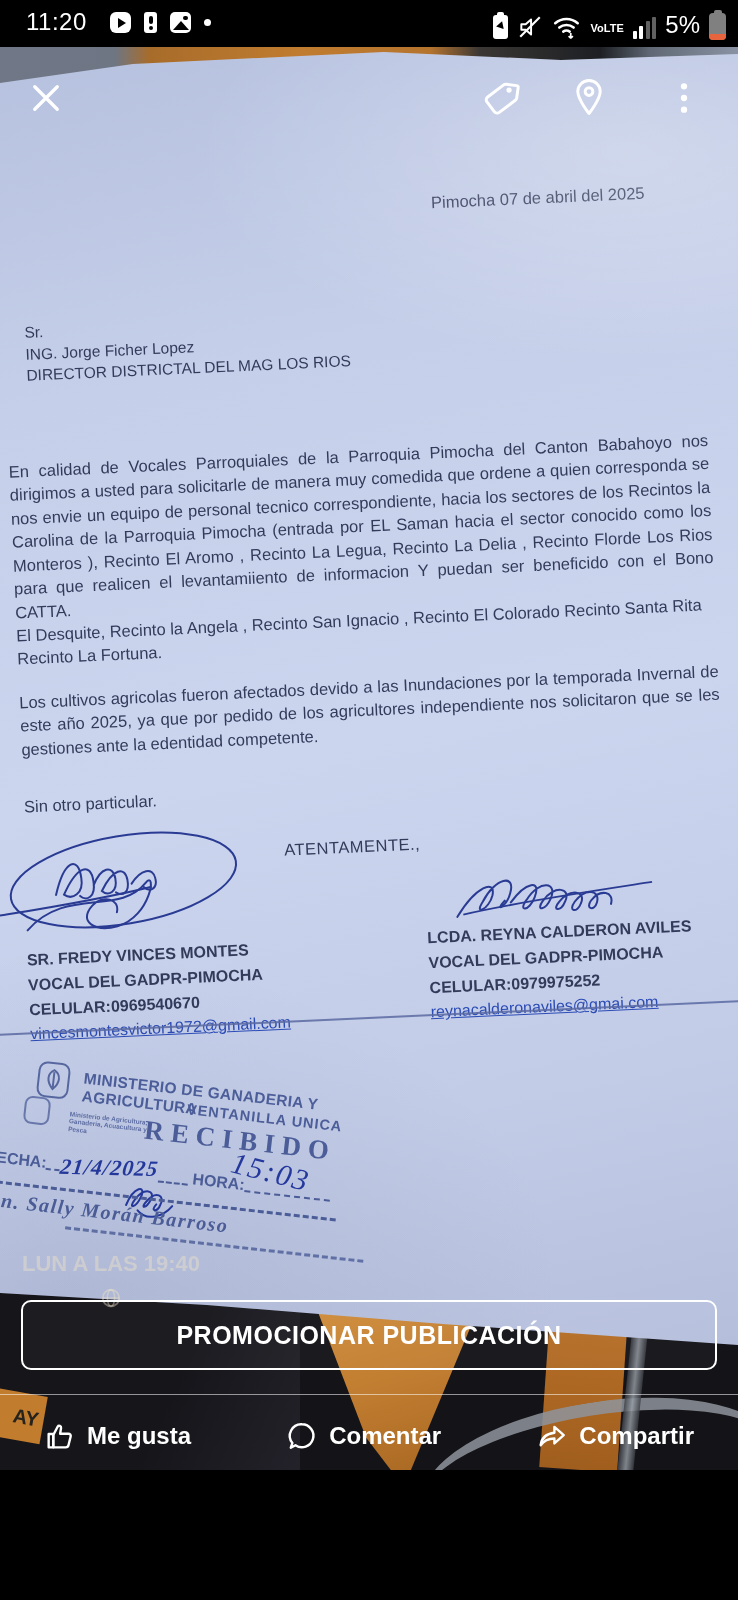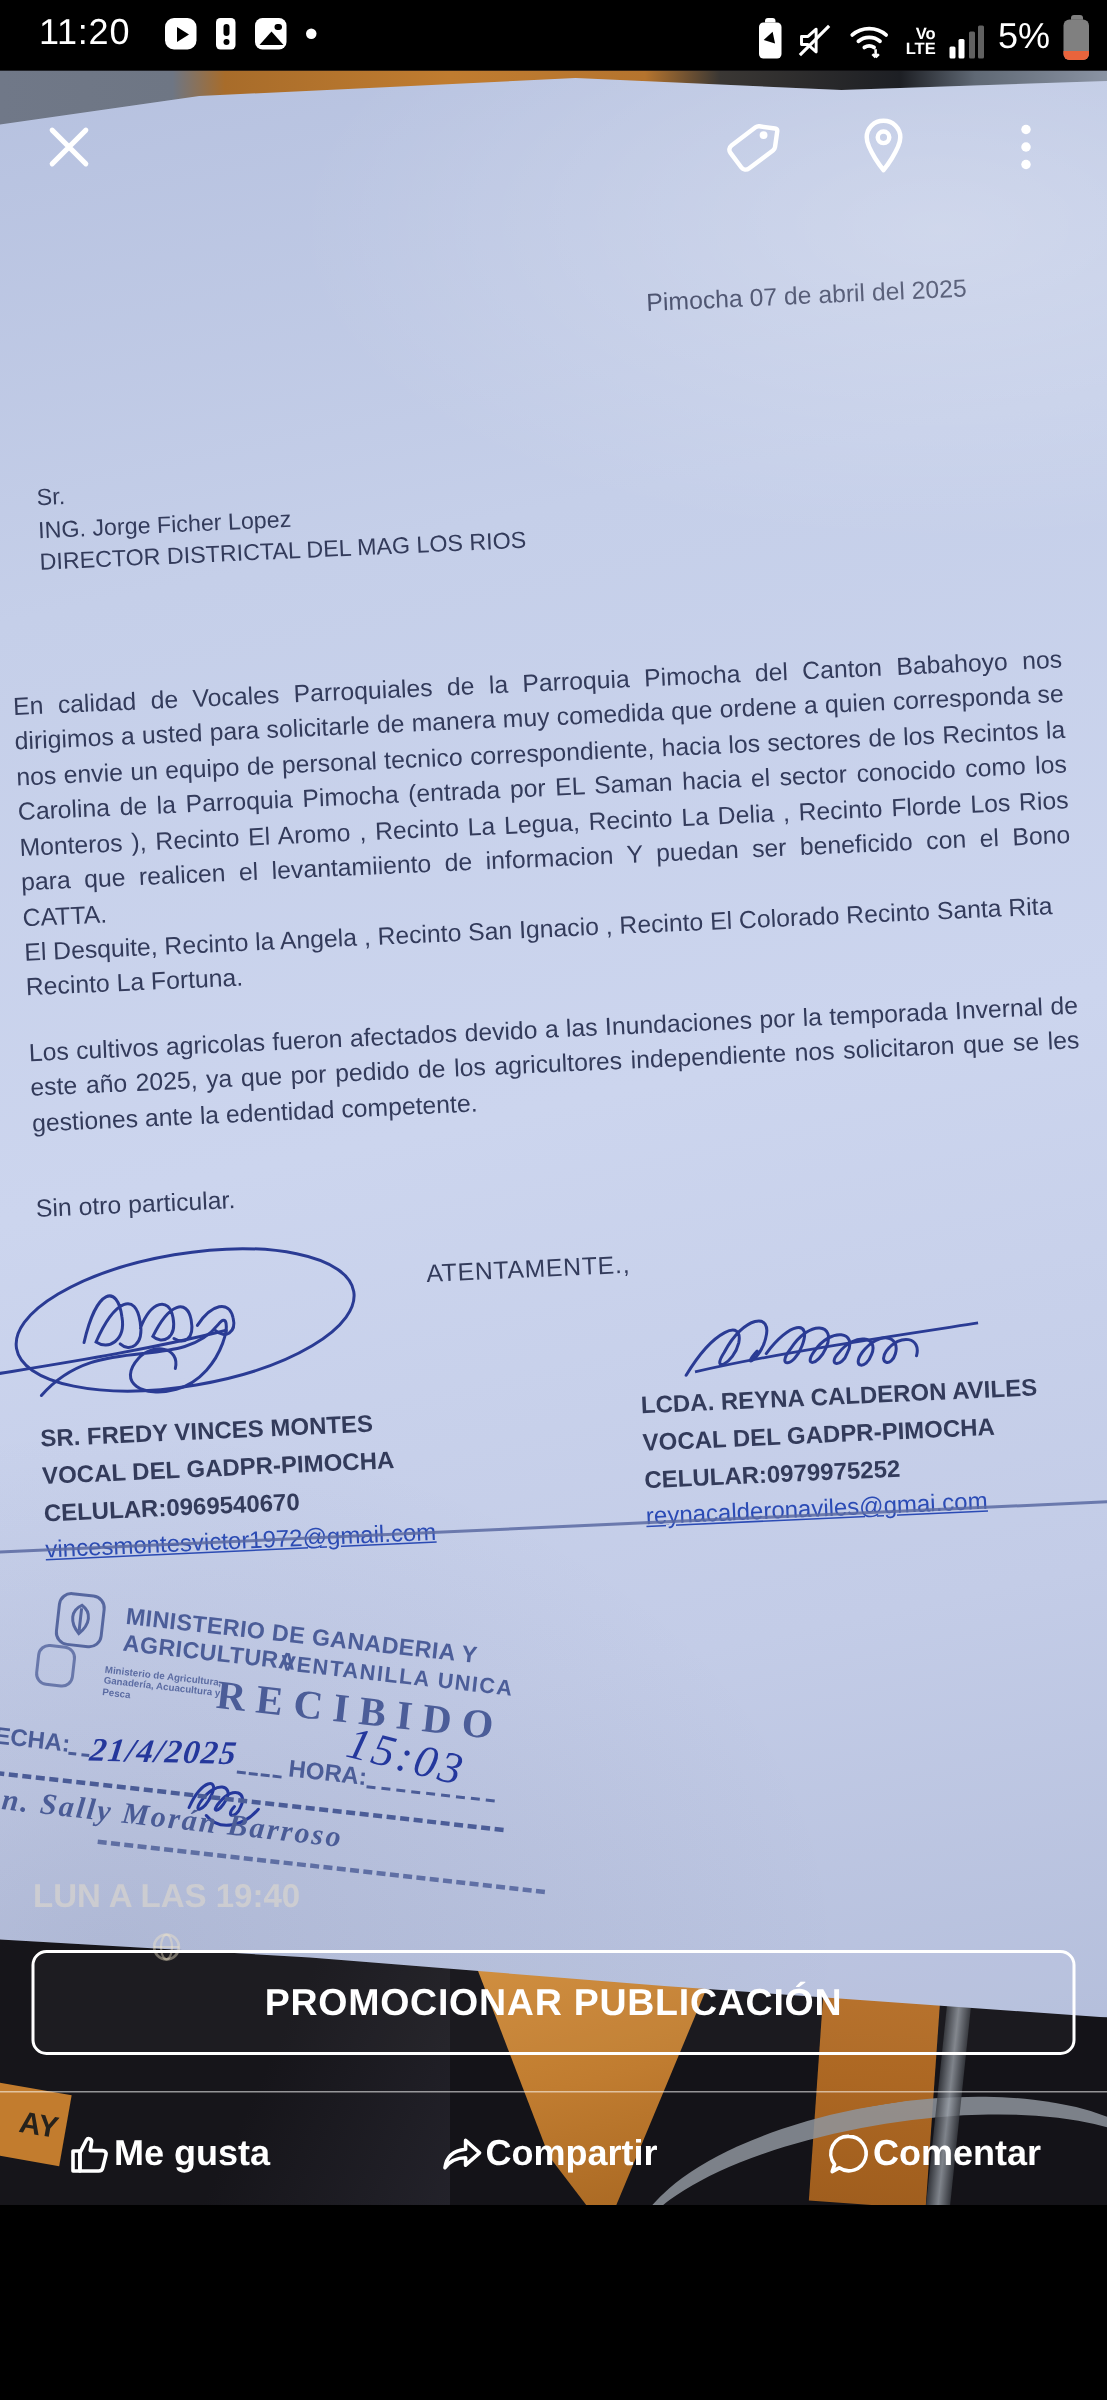--- a/index.html
+++ b/index.html
@@ -19,21 +19,21 @@
   .notif-batt { width:13px; height:21px; background:#fff; border-radius:3px; position:relative; }
   .notif-batt:before { content:""; position:absolute; left:4.5px; top:4px; width:4px; height:8px; background:#000; border-radius:2px; }
   .notif-batt:after { content:""; position:absolute; left:4.5px; top:14px; width:4px; height:4px; background:#000; border-radius:50%; }
   .notif-img { width:21px; height:21px; background:#fff; border-radius:5px; position:relative; overflow:hidden; }
   .notif-img:before { content:""; position:absolute; left:3px; bottom:3px; width:0; height:0; border-left:8px solid transparent; border-right:8px solid transparent; border-bottom:9px solid #000; }
   .notif-img:after { content:""; position:absolute; right:3.5px; top:3.5px; width:4.5px; height:4.5px; border-radius:50%; background:#000; }
   .notif-dot { width:7px; height:7px; background:#fff; border-radius:50%; }
   .sb-batt-saver { width:15px; height:24px; background:#fff; border-radius:3px; position:relative; margin-top:5px; }
   .sb-batt-saver:before { content:""; position:absolute; left:4px; top:-3px; width:7px; height:3px; background:#fff; border-radius:2px 2px 0 0; }
   .sb-batt-saver:after { content:""; position:absolute; left:4px; top:6px; width:0; height:0; border-left:4px solid transparent; border-right:4px solid transparent; border-bottom:7px solid #000; transform:rotate(18deg); }
-  .volte { display:flex; flex-direction:column; line-height:10px; font-size:11px; font-weight:bold; color:#fff; margin-top:7px; }
+  .volte { display:flex; flex-direction:row; line-height:10px; font-size:11px; font-weight:bold; color:#fff; margin-top:7px; }
   .sigbars { display:flex; align-items:flex-end; gap:2.5px; height:22px; margin-top:8px; }
   .sigbars i { display:block; width:4px; border-radius:1px; }
   .sb-pct { font-size:24px; color:#fff; margin-top:2px; }
   .sb-batt { width:17px; height:27px; border-radius:4px; background:rgba(255,255,255,.5); position:relative; margin-top:4px; }
   .sb-batt:before { content:""; position:absolute; left:4.5px; top:-3px; width:8px; height:3px; background:rgba(255,255,255,.5); border-radius:2px 2px 0 0; }
   .sb-batt .lvl { position:absolute; left:0; bottom:0; width:100%; height:6px; background:#e8643c; border-radius:0 0 4px 4px; }
   
   .photo { position:absolute; top:47px; left:0; width:738px; height:1423px; background:#141318; overflow:hidden; }
   .bg-topstrip { position:absolute; top:0; left:0; width:738px; height:70px;
     background:linear-gradient(90deg,#707888 0,#6e7684 115px,#a86c2a 150px,#c07c30 300px,#b5742e 430px,#3a3734 480px,#1d1f24 600px,#5f6874 650px,#8a93a3 738px); }
@@ -86,21 +86,21 @@
   
   .v-top { position:absolute; top:60px; left:0; width:738px; height:80px; }
   .v-btn { position:absolute; cursor:pointer; }
   .author { position:absolute; left:22px; top:1168px; color:#fff; font-size:28px; font-weight:bold; text-shadow:0 1px 3px rgba(0,0,0,.25); }
   .posttime { position:absolute; left:22px; top:1204px; color:rgba(240,228,200,.42); font-size:22px; font-weight:bold; display:flex; align-items:center; gap:10px;flex-direction:column; }
   .promote { position:absolute; left:21px; top:1253px; width:696px; height:70px; border:2px solid #fff; border-radius:10px;
     background:rgba(255,255,255,.03); color:#fff; font-size:25px; font-weight:bold; letter-spacing:.5px;
     display:flex; align-items:center; justify-content:center; cursor:pointer; font-family:"Liberation Sans",sans-serif; }
   .divider { position:absolute; left:0; top:1347px; width:738px; height:1px; background:rgba(255,255,255,.55); }
   .actions { position:absolute; left:0; top:1356px; width:738px; height:66px; display:flex; align-items:center; justify-content:space-between; padding:0 44px; }
-  .action { display:flex; align-items:center; color:#fff; font-size:24px; font-weight:bold; cursor:pointer; }
+  .action { display:flex; align-items:center; gap:11px; color:#fff; font-size:24px; font-weight:bold; cursor:pointer; }
   
   .navbar { position:absolute; top:1470px; left:0; width:738px; height:130px; background:#000; }
 </style>
 </head>
 <body>
 
 <div class="screen">
 
   <div class="statusbar">
     <div class="sb-time">11:20</div>
@@ -240,29 +240,29 @@
     <div class="actions">
       <div class="action">
         <svg width="32" height="32" viewBox="0 0 24 24">
           <path d="M7 10.5v10 M7 20.5h9.3c1 0 1.9-.7 2.1-1.7l1.6-6.4c.3-1.1-.5-2.1-1.7-2.1h-6.2l.7-4.4c.2-1.4-1.8-2.2-2.5-1L7 11.3" fill="none" stroke="#fff" stroke-width="1.8" stroke-linecap="round" stroke-linejoin="round"></path>
           <path d="M3.5 10.5h3.4v10H3.5z" fill="none" stroke="#fff" stroke-width="1.8" stroke-linejoin="round"></path>
         </svg>
         <span>Me gusta</span>
       </div>
       <div class="action">
         <svg width="32" height="32" viewBox="0 0 24 24">
-          <path d="M13.8 5.2l7 6.2-7 6.2v-3.7c-5 0-8 1.9-10.3 5 .6-5.2 3.8-8.6 10.3-9.3V5.2z" fill="none" stroke="#fff" stroke-width="1.8" stroke-linejoin="round"></path>
-        </svg>
-        <span>Compartir</span>
+          <path d="M12 3.2a8.6 8.6 0 1 1-4.9 15.7L3.6 20.8l1.2-3.6A8.6 8.6 0 0 1 12 3.2z" fill="none" stroke="#fff" stroke-width="1.8" stroke-linejoin="round"></path>
+        </svg>
+        <span>Comentar</span>
       </div>
       <div class="action">
         <svg width="32" height="32" viewBox="0 0 24 24">
-          <path d="M12 3.2a8.6 8.6 0 1 1-4.9 15.7L3.6 20.8l1.2-3.6A8.6 8.6 0 0 1 12 3.2z" fill="none" stroke="#fff" stroke-width="1.8" stroke-linejoin="round"></path>
-        </svg>
-        <span>Comentar</span>
+          <path d="M13.8 5.2l7 6.2-7 6.2v-3.7c-5 0-8 1.9-10.3 5 .6-5.2 3.8-8.6 10.3-9.3V5.2z" fill="none" stroke="#fff" stroke-width="1.8" stroke-linejoin="round"></path>
+        </svg>
+        <span>Compartir</span>
       </div>
     </div>
   </div>
 
   <div class="v-top">
     <svg class="v-btn" style="left:28px;top:20px" width="36" height="36" viewBox="0 0 24 24">
       <path d="M4.5 4.5 19.5 19.5 M19.5 4.5 4.5 19.5" stroke="#fff" stroke-width="2.2" stroke-linecap="round"></path>
     </svg>
     <svg class="v-btn" style="left:480px;top:18px" width="42" height="42" viewBox="0 0 24 24">
       <path d="M19.8 3.2h-6c-.5 0-1 .2-1.4.6L4.3 11.9c-.8.8-.8 2.1 0 2.9l4.9 4.9c.8.8 2.1.8 2.9 0l8.1-8.1c.4-.4.6-.9.6-1.4v-6c0-.6-.4-1-1-1z" fill="none" stroke="#fff" stroke-width="1.7" stroke-linejoin="round" transform="rotate(8 12 12)"></path>

